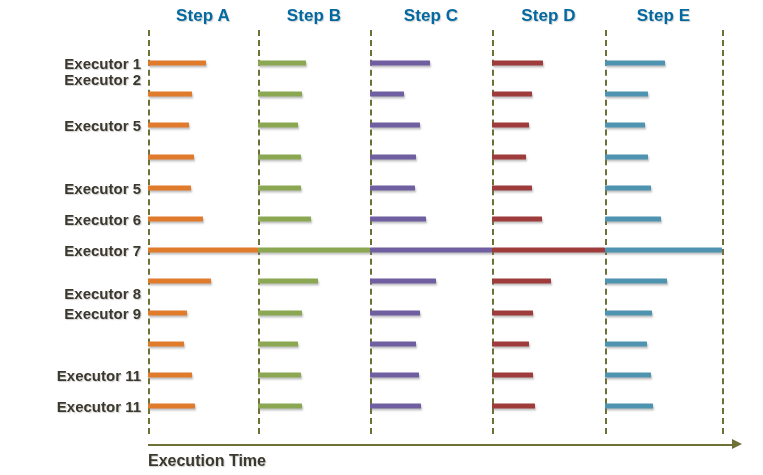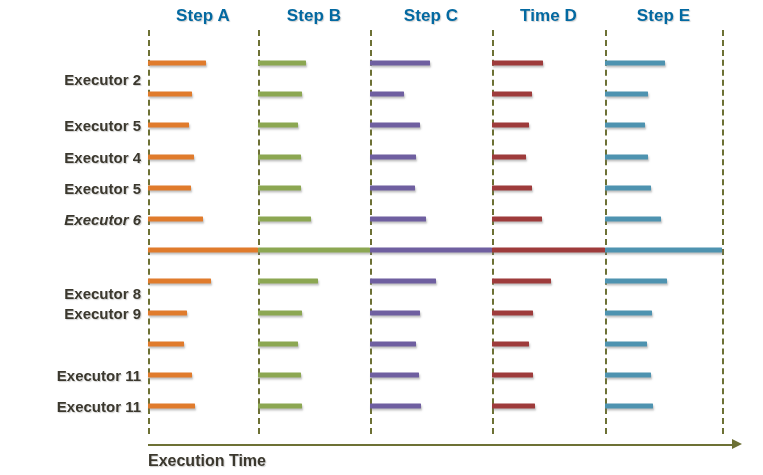--- a/index.html
+++ b/index.html
@@ -66,39 +66,40 @@
 </style>
 </head>
 <body>
 
 <div id="chart-root">
 
   <div id="step-headers">
       <div class="step-header" style="left: 148px; width: 110px;">Step A</div>
       <div class="step-header" style="left: 258px; width: 112px;">Step B</div>
       <div class="step-header" style="left: 370px; width: 122px;">Step C</div>
-      <div class="step-header" style="left: 492px; width: 113px;">Time D</div>
+      <div class="step-header" style="left: 492px; width: 113px;">Step D</div>
       <div class="step-header" style="left: 605px; width: 117px;">Step E</div>
     </div>
 
   <div id="gridlines">
       <div class="gridline" style="left: 148px;"></div>
       <div class="gridline" style="left: 258px;"></div>
       <div class="gridline" style="left: 370px;"></div>
       <div class="gridline" style="left: 492px;"></div>
       <div class="gridline" style="left: 605px;"></div>
       <div class="gridline" style="left: 722px;"></div>
     </div>
 
   <div class="label-col" id="row-labels">
+      <div class="row-label" style="top: 63px;">Executor 1</div>
       <div class="row-label" style="top: 79px;">Executor 2</div>
       <div class="row-label" style="top: 125.4px;">Executor 5</div>
-      <div class="row-label" style="top: 156.6px;">Executor 4</div>
       <div class="row-label" style="top: 187.8px;">Executor 5</div>
-      <div class="row-label" style="top: 219px; font-style: italic;">Executor 6</div>
+      <div class="row-label" style="top: 219px;">Executor 6</div>
+      <div class="row-label" style="top: 250.2px;">Executor 7</div>
       <div class="row-label" style="top: 281.4px; margin-top: 12px;">Executor 8</div>
       <div class="row-label" style="top: 312.6px;">Executor 9</div>
       <div class="row-label" style="top: 375px;">Executor 11</div>
       <div class="row-label" style="top: 406.2px;">Executor 11</div>
     </div>
 
   <div id="bars">
       <div class="bar" style="left: 148px; width: 58.3px; top: 63px; background: rgb(224, 123, 44);"></div>
       <div class="bar" style="left: 148px; width: 44px; top: 94.2px; background: rgb(224, 123, 44);"></div>
       <div class="bar" style="left: 148px; width: 40.7px; top: 125.4px; background: rgb(224, 123, 44);"></div>

